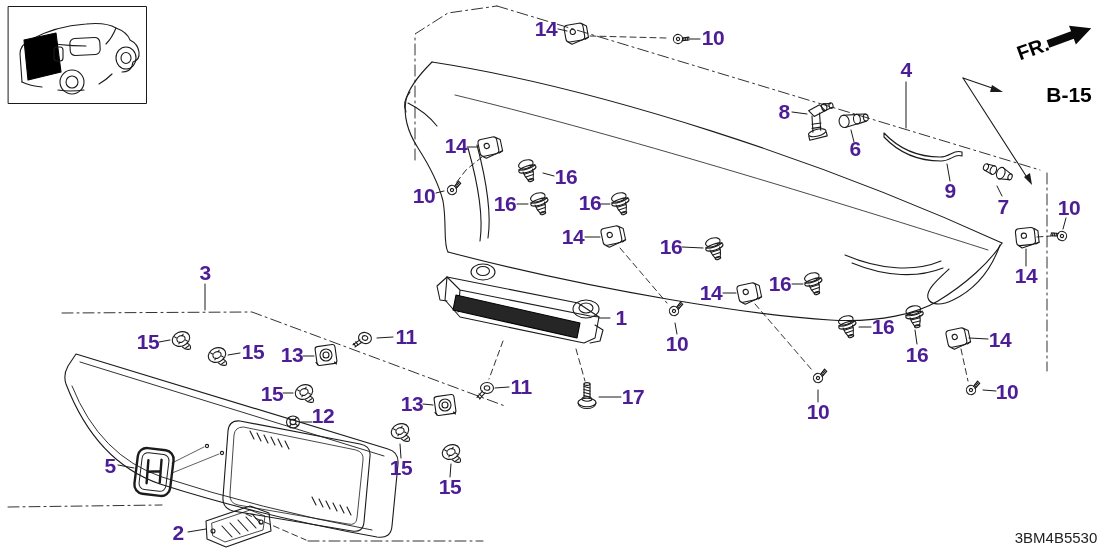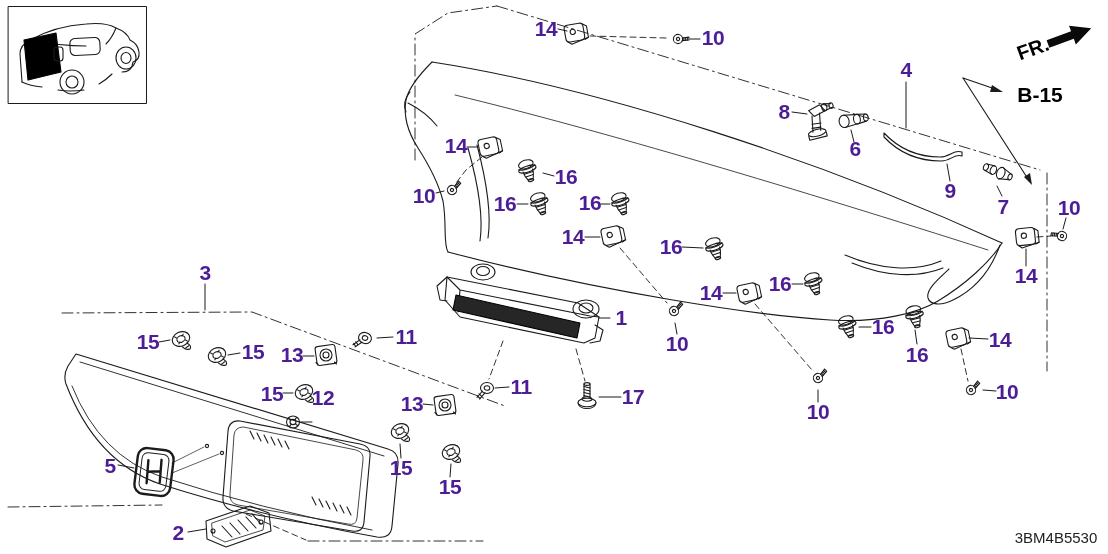--- a/index.html
+++ b/index.html
@@ -4,21 +4,21 @@
 <style>
   html,body{margin:0;padding:0;background:#fff;}
   #stage{position:relative;width:1108px;height:554px;background:#fff;overflow:hidden;
          font-family:"Liberation Sans",sans-serif;}
   #lineart{position:absolute;left:0;top:0;}
   #callout-layer{position:absolute;left:0;top:0;width:100%;height:100%;}
   .callout{position:absolute;transform:translate(-50%,-50%);
            font:700 21px "Liberation Sans",sans-serif;color:#4c1d95;
            letter-spacing:-0.5px;white-space:nowrap;}
   .ref-label{position:absolute;transform:translate(-50%,-50%);
-             font:700 21px "Liberation Sans",sans-serif;color:#000;white-space:nowrap;}
+             font:700 21px "Liberation Sans",sans-serif;color:#000;white-space:nowrap;margin-left:29px;}
   .fr-label{position:absolute;transform:translate(-50%,-50%) rotate(-20deg);
             font:700 20px "Liberation Sans",sans-serif;color:#000;white-space:nowrap;}
   .code-label{position:absolute;transform:translate(-50%,-50%);
               font:400 15px "Liberation Sans",sans-serif;color:#222;white-space:nowrap;margin-left:25px;}
 </style>
 </head>
 <body>
 
 <div id="stage">
 
@@ -313,21 +313,21 @@
       <div class="callout" style="left: 1000px; top: 340px;">14</div>
       <div class="callout" style="left: 1007px; top: 392px;">10</div>
       <div class="callout" style="left: 205px; top: 273px;">3</div>
       <div class="callout" style="left: 148px; top: 342px;">15</div>
       <div class="callout" style="left: 253px; top: 352px;">15</div>
       <div class="callout" style="left: 292px; top: 355px;">13</div>
       <div class="callout" style="left: 406px; top: 337px;">11</div>
       <div class="callout" style="left: 272px; top: 394px;">15</div>
       <div class="callout" style="left: 412px; top: 404px;">13</div>
       <div class="callout" style="left: 521px; top: 387px;">11</div>
-      <div class="callout" style="left: 323px; top: 398px; text-align: center;">12</div>
+      <div class="callout" style="left: 323px; top: 416px; text-align: center;">12</div>
       <div class="callout" style="left: 401px; top: 468px;">15</div>
       <div class="callout" style="left: 450px; top: 487px;">15</div>
       <div class="callout" style="left: 621px; top: 318px;">1</div>
       <div class="callout" style="left: 633px; top: 397px;">17</div>
       <div class="callout" style="left: 110px; top: 466px;">5</div>
       <div class="callout" style="left: 178px; top: 533px;">2</div>
     </div>
 
 </div>
 

